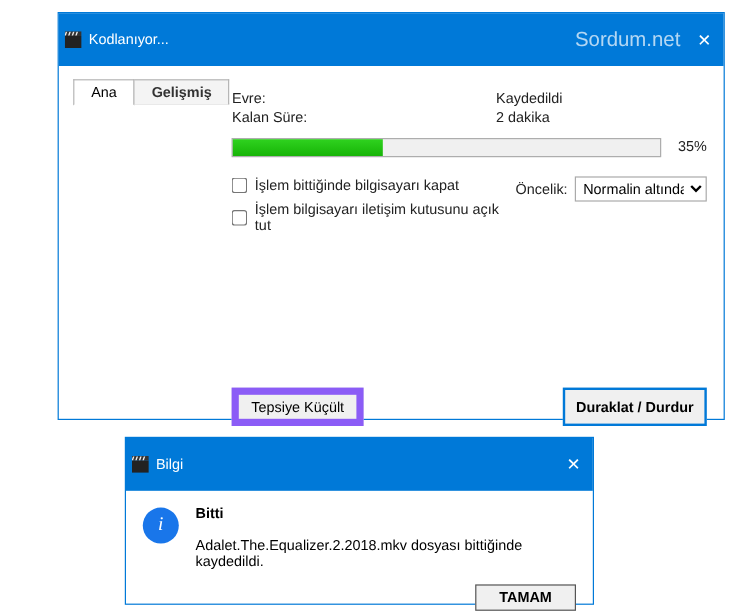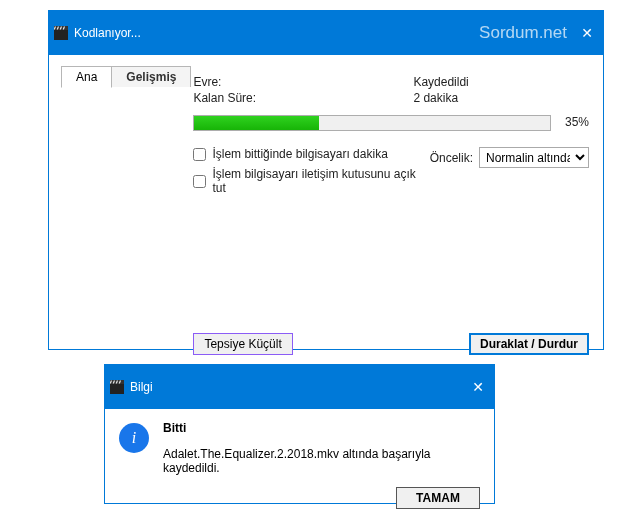--- a/index.html
+++ b/index.html
@@ -78,21 +78,21 @@
     border: 1px solid #aaa;
     background: #fff;
     height: 21px;
     padding: 0 2px;
     width: 110px;
   }
 
   .bottom-buttons { display: flex; justify-content: space-between; margin-top: auto; padding-top: 10px; }
   .btn {
     font-size: 12px;
-    border: 1px solid #8b5cf6;
+    border: 6px solid #8b5cf6;
     background: #f0f0f0;
     padding: 3px 10px;
     cursor: pointer;
   }
   .btn.primary { border: 2px solid #0079d8; padding: 2px 9px; font-weight: bold; }
 
   
   .client2 { padding: 12px 14px 10px 14px; height: calc(100% - 28px); display: flex; flex-direction: column; font-size: 12px; }
   .msgrow { display: flex; gap: 14px; }
   .info-icon {
@@ -155,21 +155,21 @@
         <div class="progress-outer">
           <div class="progress-inner" style="width:35%"></div>
         </div>
         <span class="pct">35%</span>
       </div>
 
       <div class="opts-row">
         <div class="checks">
           <label class="chk">
             <input type="checkbox" style="">
-            <span>İşlem bittiğinde bilgisayarı dakika</span>
+            <span>İşlem bittiğinde bilgisayarı kapat</span>
           </label>
           <label class="chk">
             <input type="checkbox" style="">
             <span>İşlem bilgisayarı iletişim kutusunu açık tut</span>
           </label>
         </div>
         <div class="prio">
           <span>Öncelik:</span>
           <select>
             <option>Normalin altında</option>
@@ -204,21 +204,21 @@
     </span>
     <span>Bilgi</span>
     <span class="spacer"></span>
     <span class="close-x">✕</span>
   </div>
   <div class="client2">
     <div class="msgrow">
       <div class="info-icon">i</div>
       <div class="msgcol">
         <div class="bold">Bitti</div>
-        <div>Adalet.The.Equalizer.2.2018.mkv altında başarıyla kaydedildi.</div>
+        <div>Adalet.The.Equalizer.2.2018.mkv dosyası bittiğinde kaydedildi.</div>
       </div>
     </div>
     <div class="dlg-buttons">
       <button class="btn">
         <span>TAMAM</span>
       </button>
     </div>
   </div>
 </div>
 

